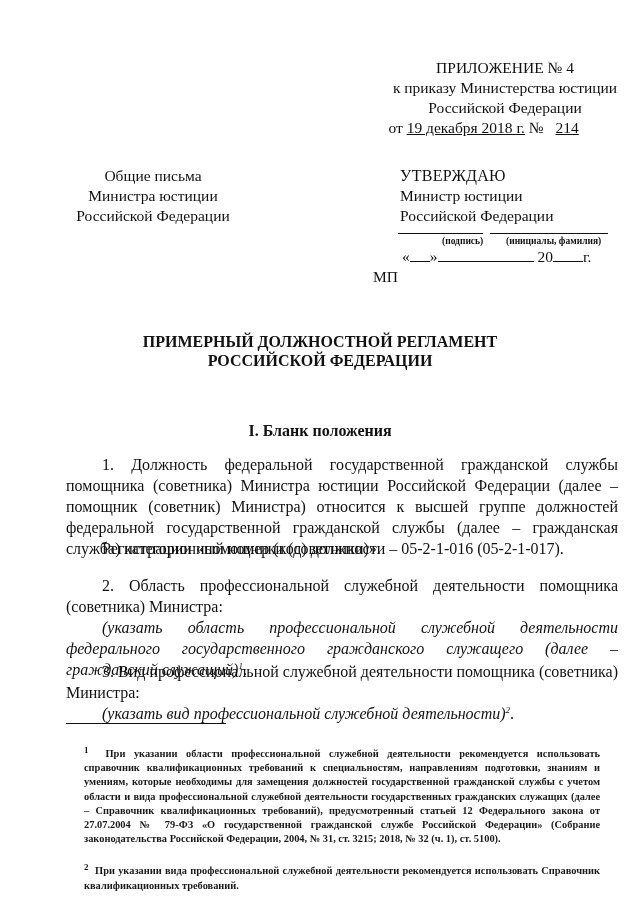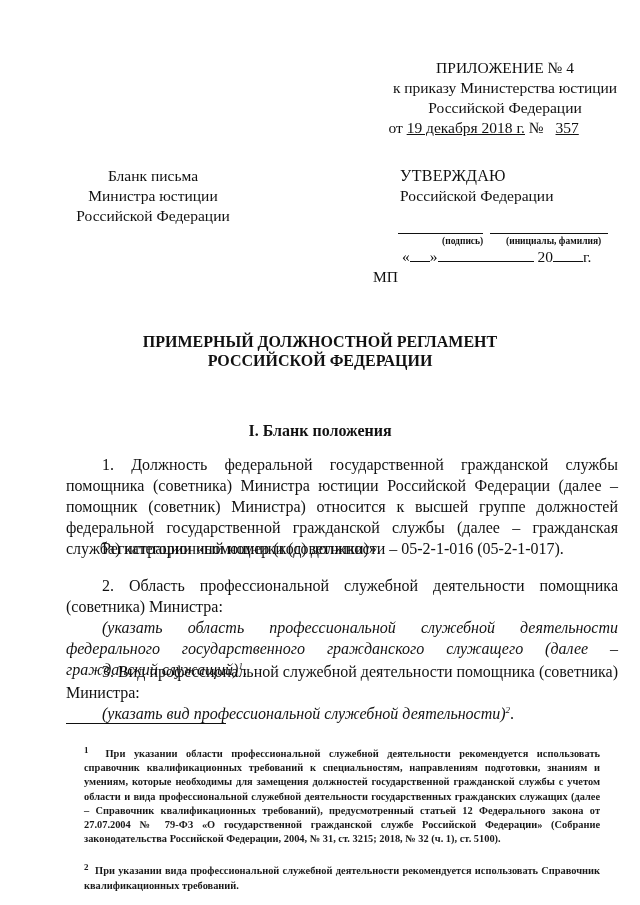--- a/index.html
+++ b/index.html
@@ -36,32 +36,33 @@
 </head>
 <body>
 
 <div class="abs appendix">
   <div>ПРИЛОЖЕНИЕ № 4</div>
   <div>к приказу Министерства юстиции</div>
   <div>Российской Федерации</div>
   <div>
     <span>от </span><span class="u">19 декабря 2018 г.</span>
     <span>№</span>
-    <span class="u" style="display:inline-block;width:74px;text-align:left;padding-left:8px;box-sizing:border-box;">357</span>
+    <span class="u" style="display:inline-block;width:74px;text-align:left;padding-left:8px;box-sizing:border-box;">214</span>
   </div>
 </div>
 
 <div class="abs blank">
-  <div>Бланк письма</div>
+  <div>Общие письма</div>
   <div>Министра юстиции</div>
   <div>Российской Федерации</div>
 </div>
 
 <div class="abs approve">
   <div class="title">УТВЕРЖДАЮ</div>
+  <div>Министр юстиции</div>
   <div>Российской Федерации</div>
 </div>
 
 <div class="abs sig-lines">
   <div class="l1"></div>
   <div class="l2"></div>
 </div>
 
 <div class="abs sig-labels">
   <span style="left:12px;margin-left:32px;">(подпись)</span>

